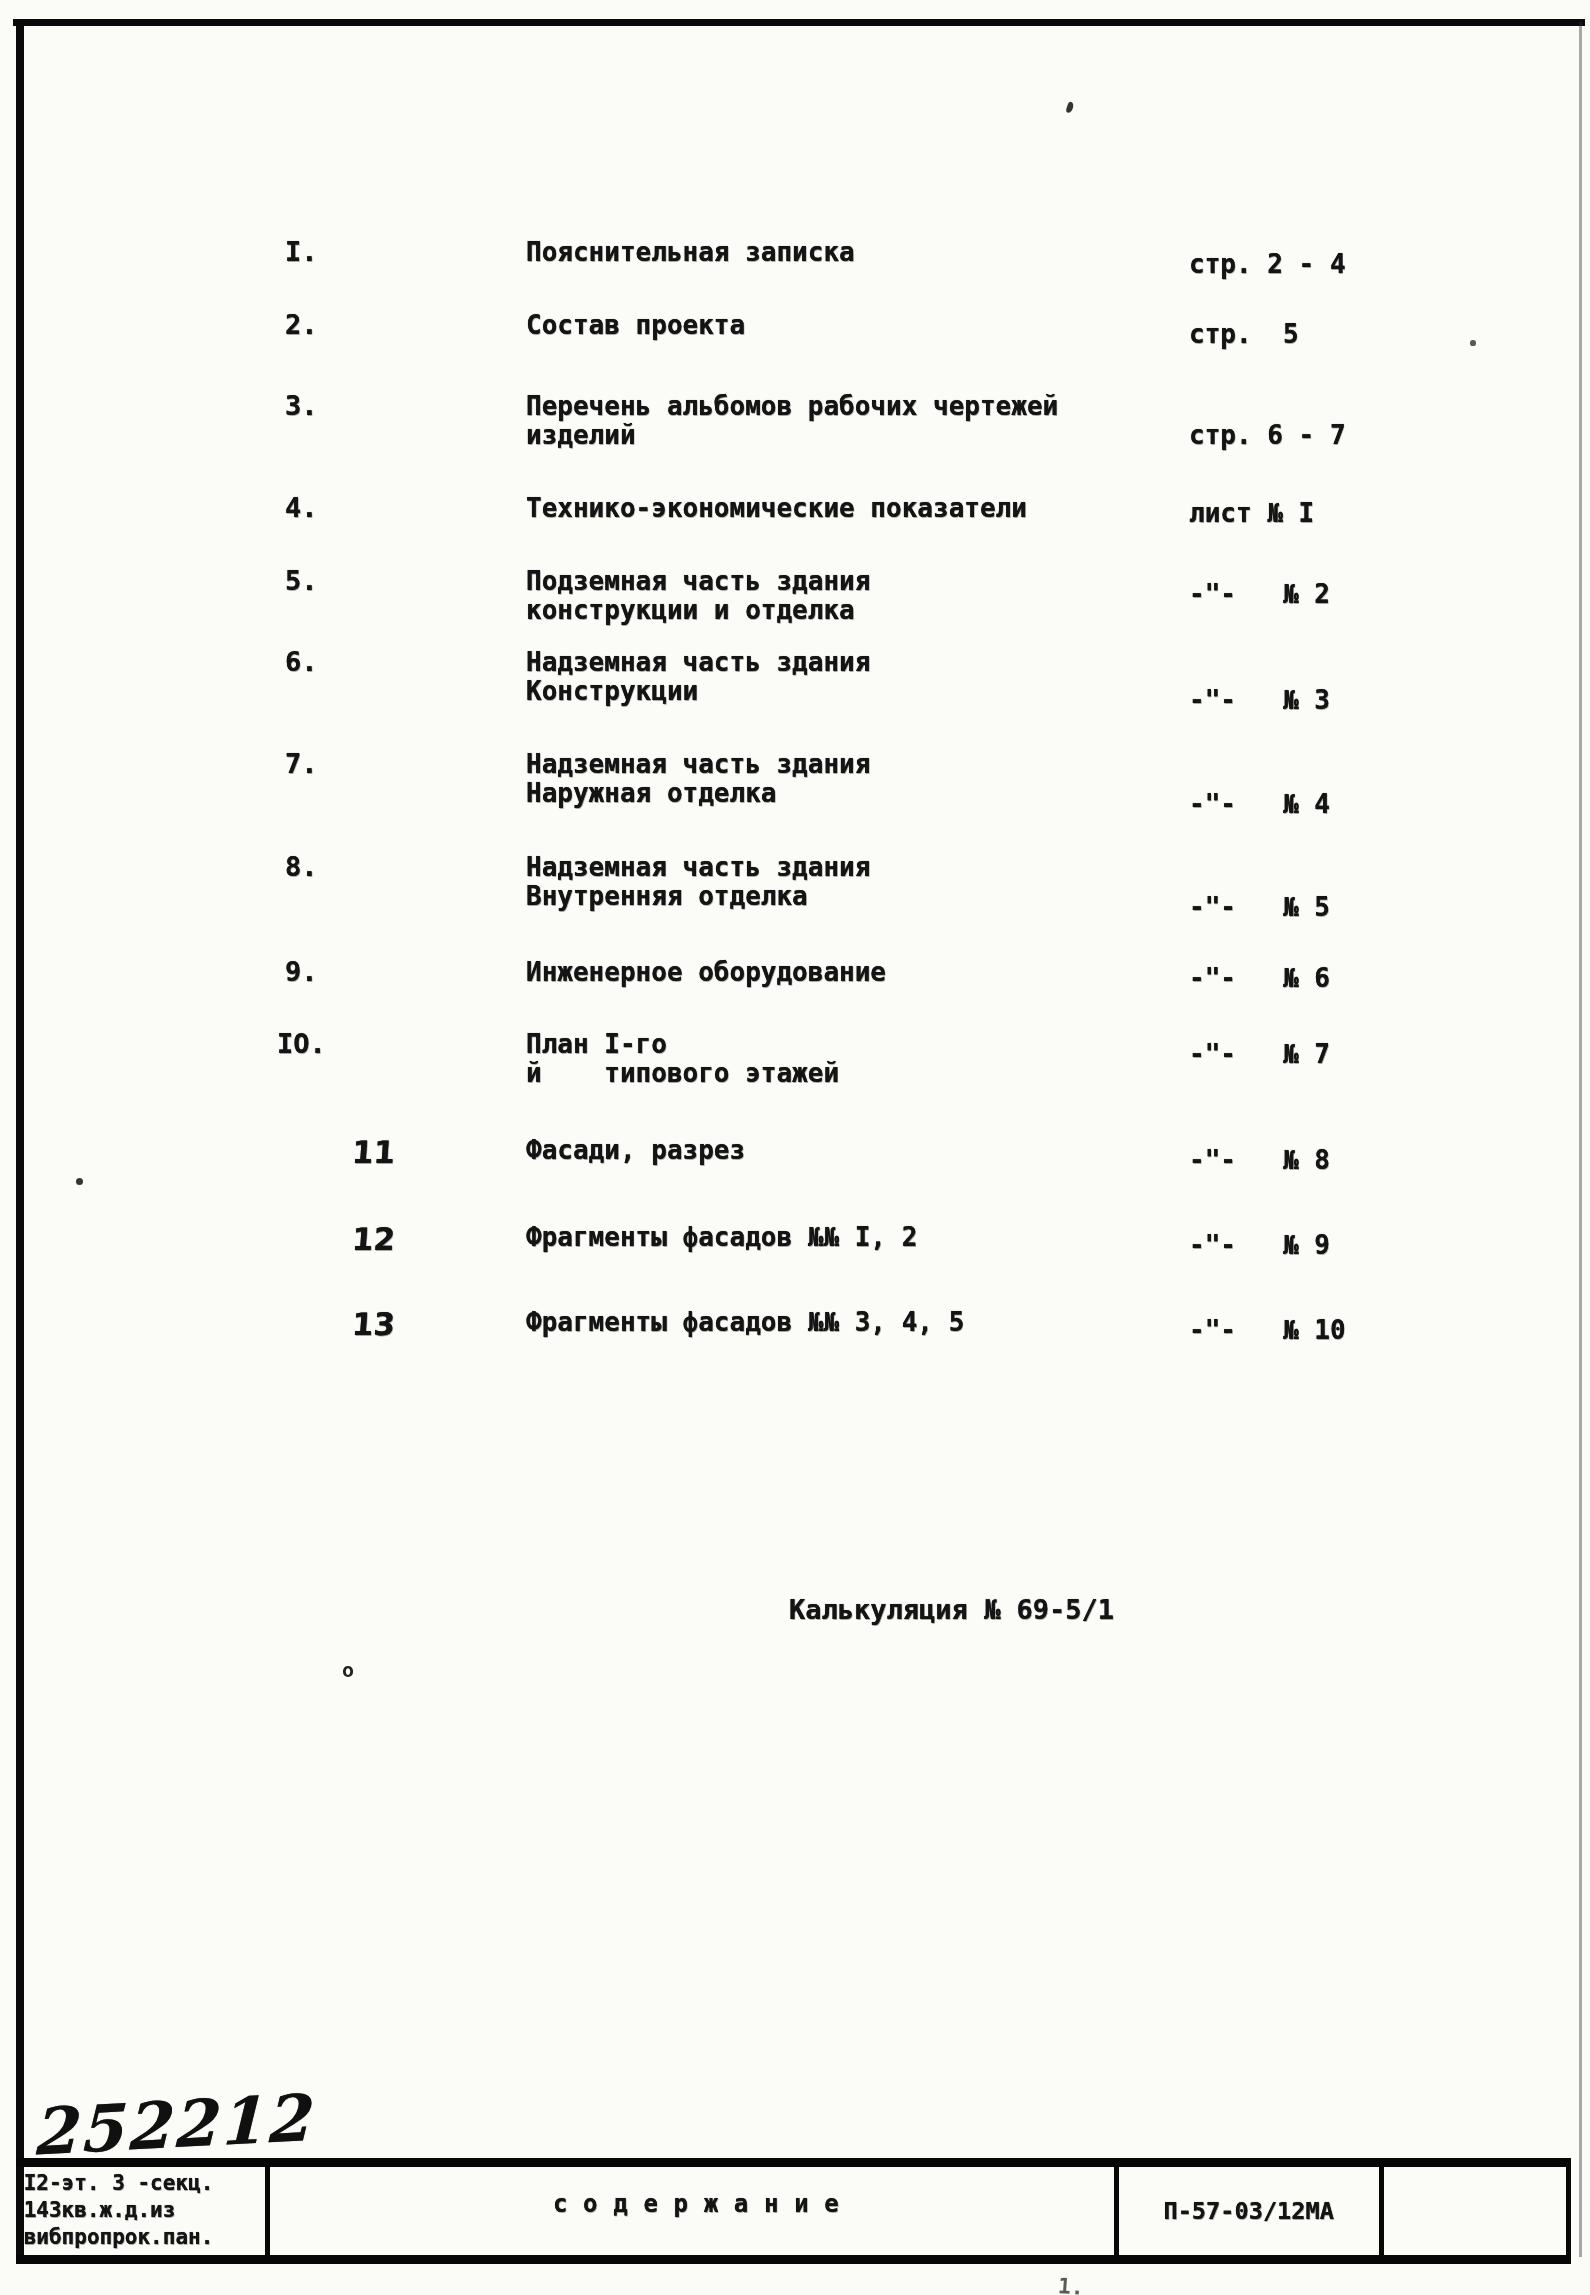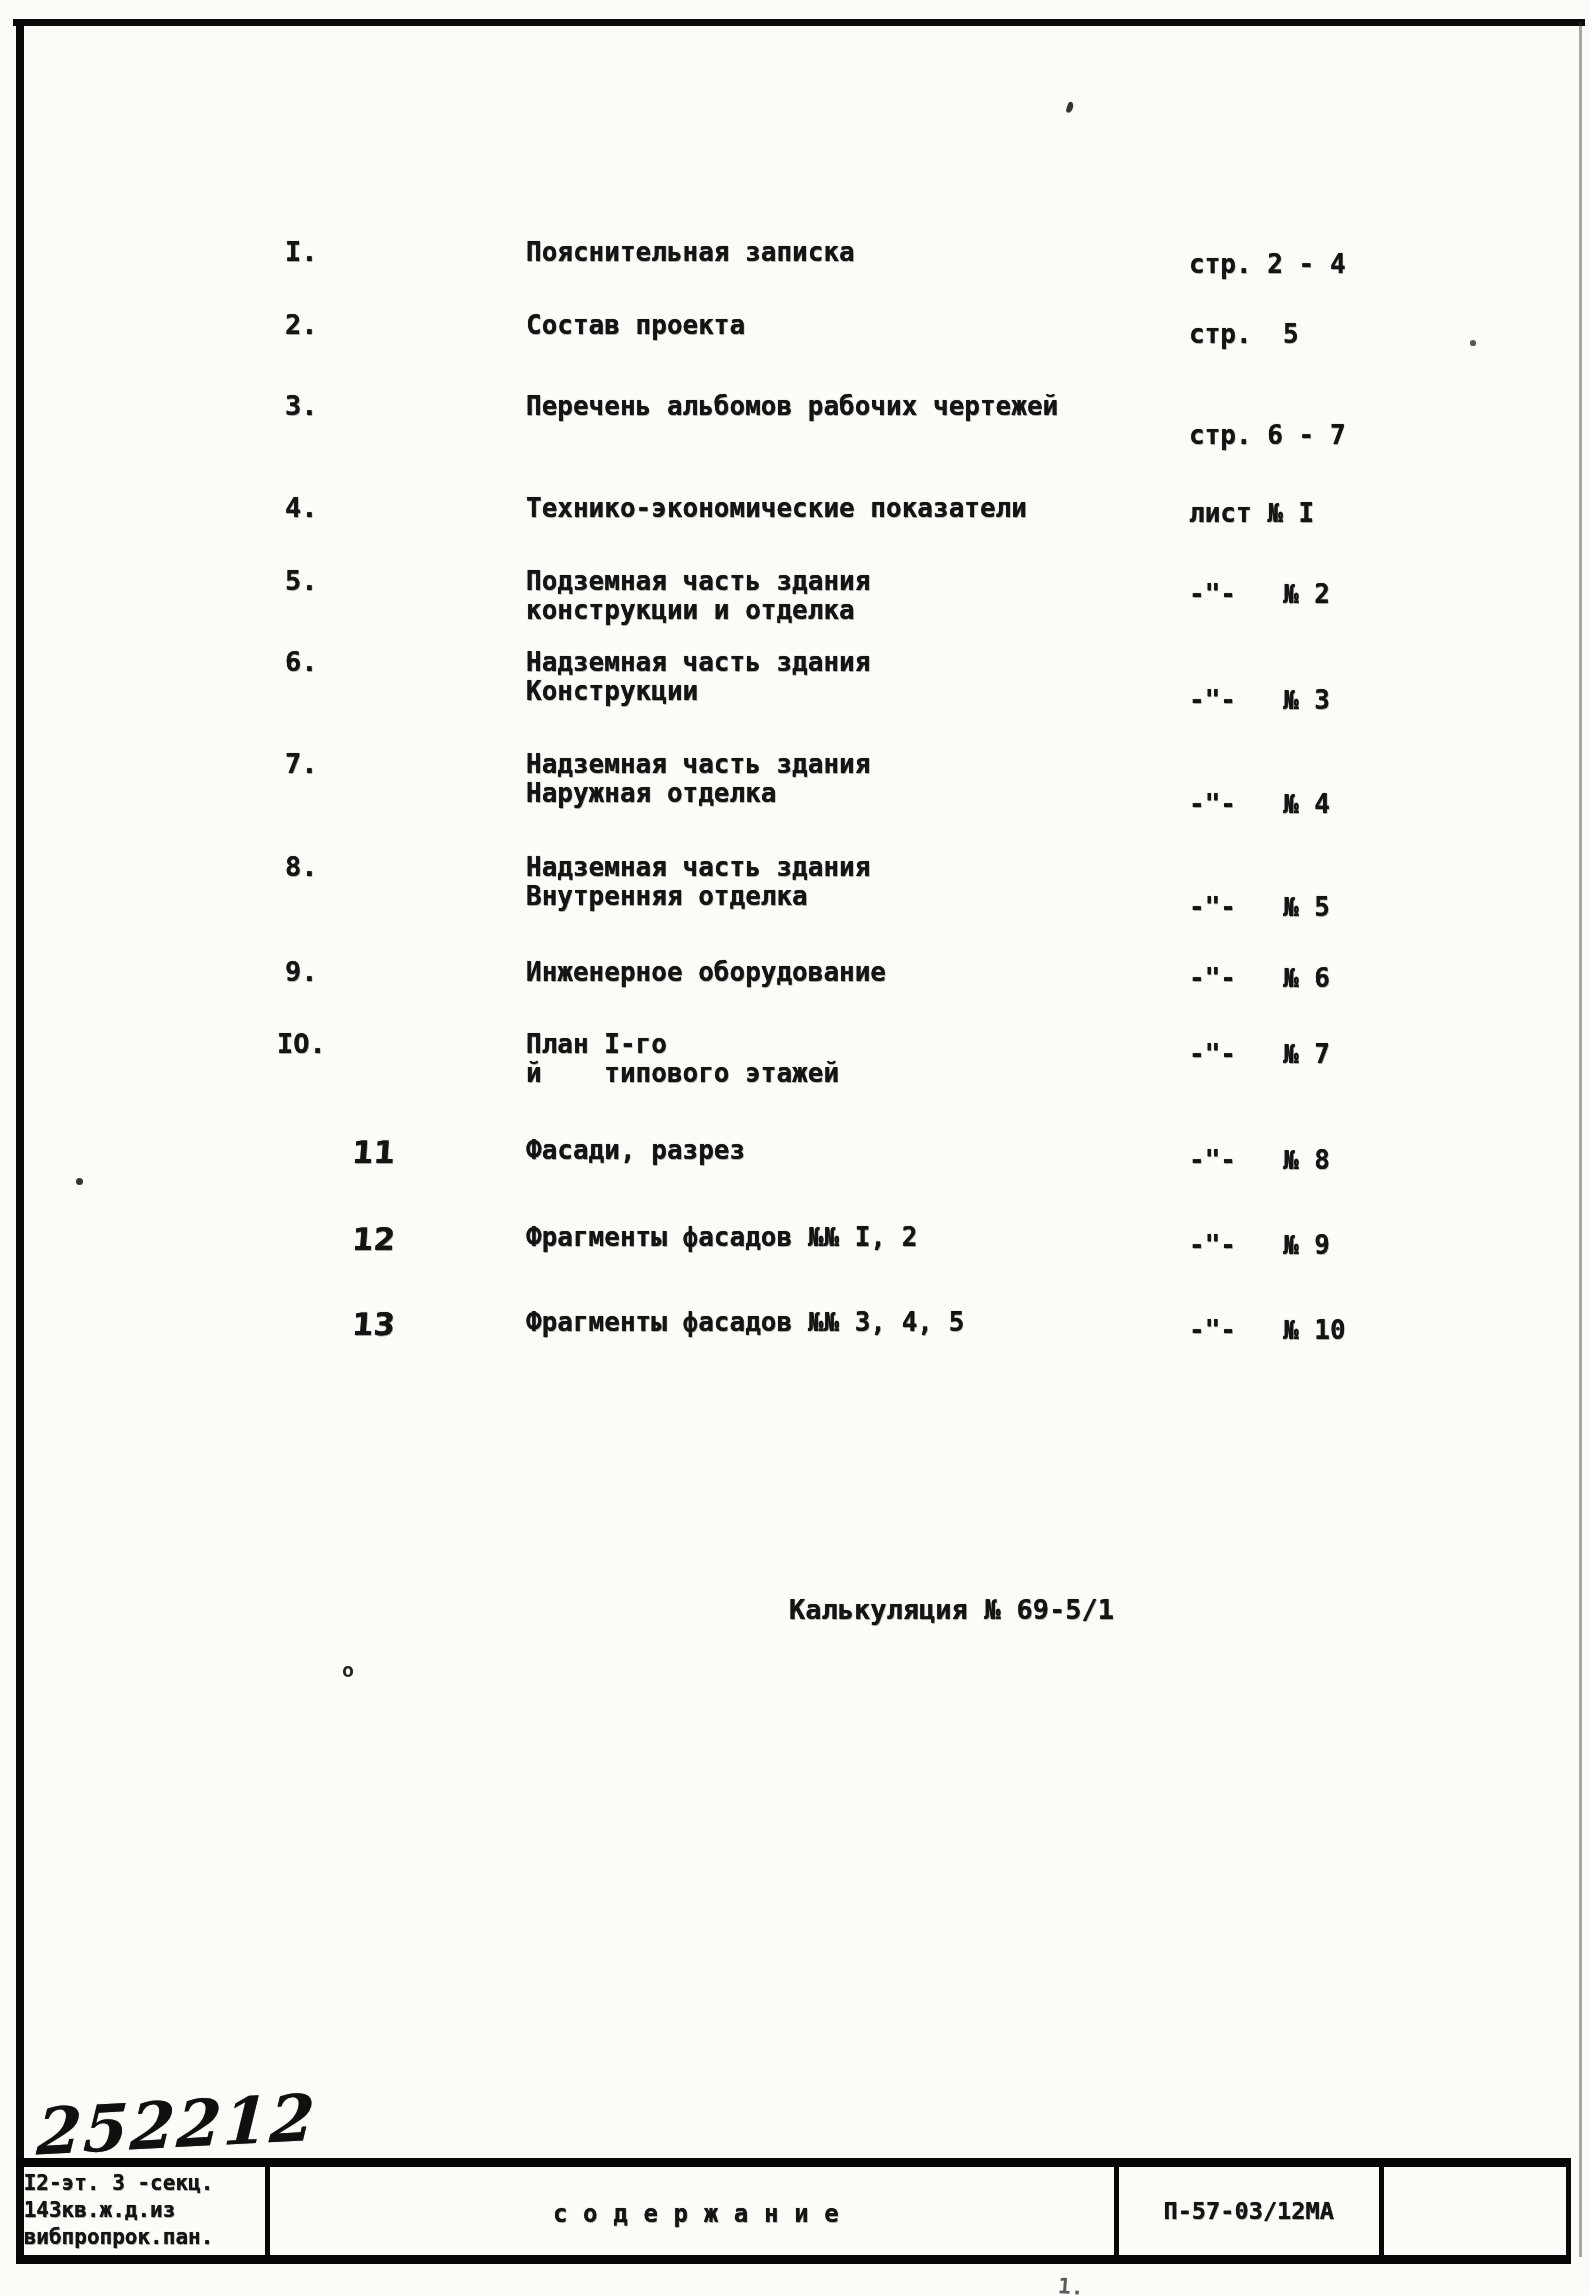--- a/index.html
+++ b/index.html
@@ -66,21 +66,21 @@
 
   
   .titleblock{position:absolute;left:15.7px;top:2158px;width:1555px;height:106px;}
   .tb-hline-top{position:absolute;left:0;top:0;width:100%;height:9.3px;background:#070707;}
   .tb-hline-bottom{position:absolute;left:0;bottom:0;width:100%;height:9.3px;background:#070707;}
   .tb-vdiv{position:absolute;top:0;bottom:0;width:5px;background:#070707;}
   .tb-v1{left:249px}.tb-v2{left:1098px}.tb-v3{left:1363px}.tb-v4{left:1550px}
   .tb-project{position:absolute;left:8px;top:12px;width:236px;}
   .tb-project .tb-line-text{white-space:pre;font:700 21px var(--mono);line-height:27px;}
   .tb-title{
-    position:absolute;left:254px;top:12px;width:845px;height:87px;
+    position:absolute;left:254px;top:2px;width:845px;height:87px;
     display:flex;align-items:center;justify-content:center;
     font:700 24px var(--mono);letter-spacing:15.7px;padding-left:23px;box-sizing:border-box;
   }
   .tb-doc{
     position:absolute;left:1103px;top:9.3px;width:260px;height:87px;
     display:flex;align-items:center;justify-content:center;
     font:700 23.6px var(--mono);white-space:pre;
   }
   .tb-page{position:absolute;left:1368px;top:9.3px;width:182px;height:87px;}
   .tb-page-label{position:absolute;left:0;top:8.6px;width:100%;text-align:center;font:700 22px var(--mono);}
@@ -106,20 +106,21 @@
     <span class="num ink">2.</span>
     <div class="lines ink">
         <div class="line">Состав проекта</div>
       </div>
     <span class="pageref ink">стр.  5</span>
   </div>
     <div class="toc-row r3">
     <span class="num ink">3.</span>
     <div class="lines ink">
         <div class="line">Перечень альбомов рабочих чертежей</div>
+        <div class="line">изделий</div>
       </div>
     <span class="pageref ink">стр. 6 - 7</span>
   </div>
     <div class="toc-row r4">
     <span class="num ink">4.</span>
     <div class="lines ink">
         <div class="line">Технико-экономические показатели</div>
       </div>
     <span class="pageref ink">лист № I</span>
   </div>

